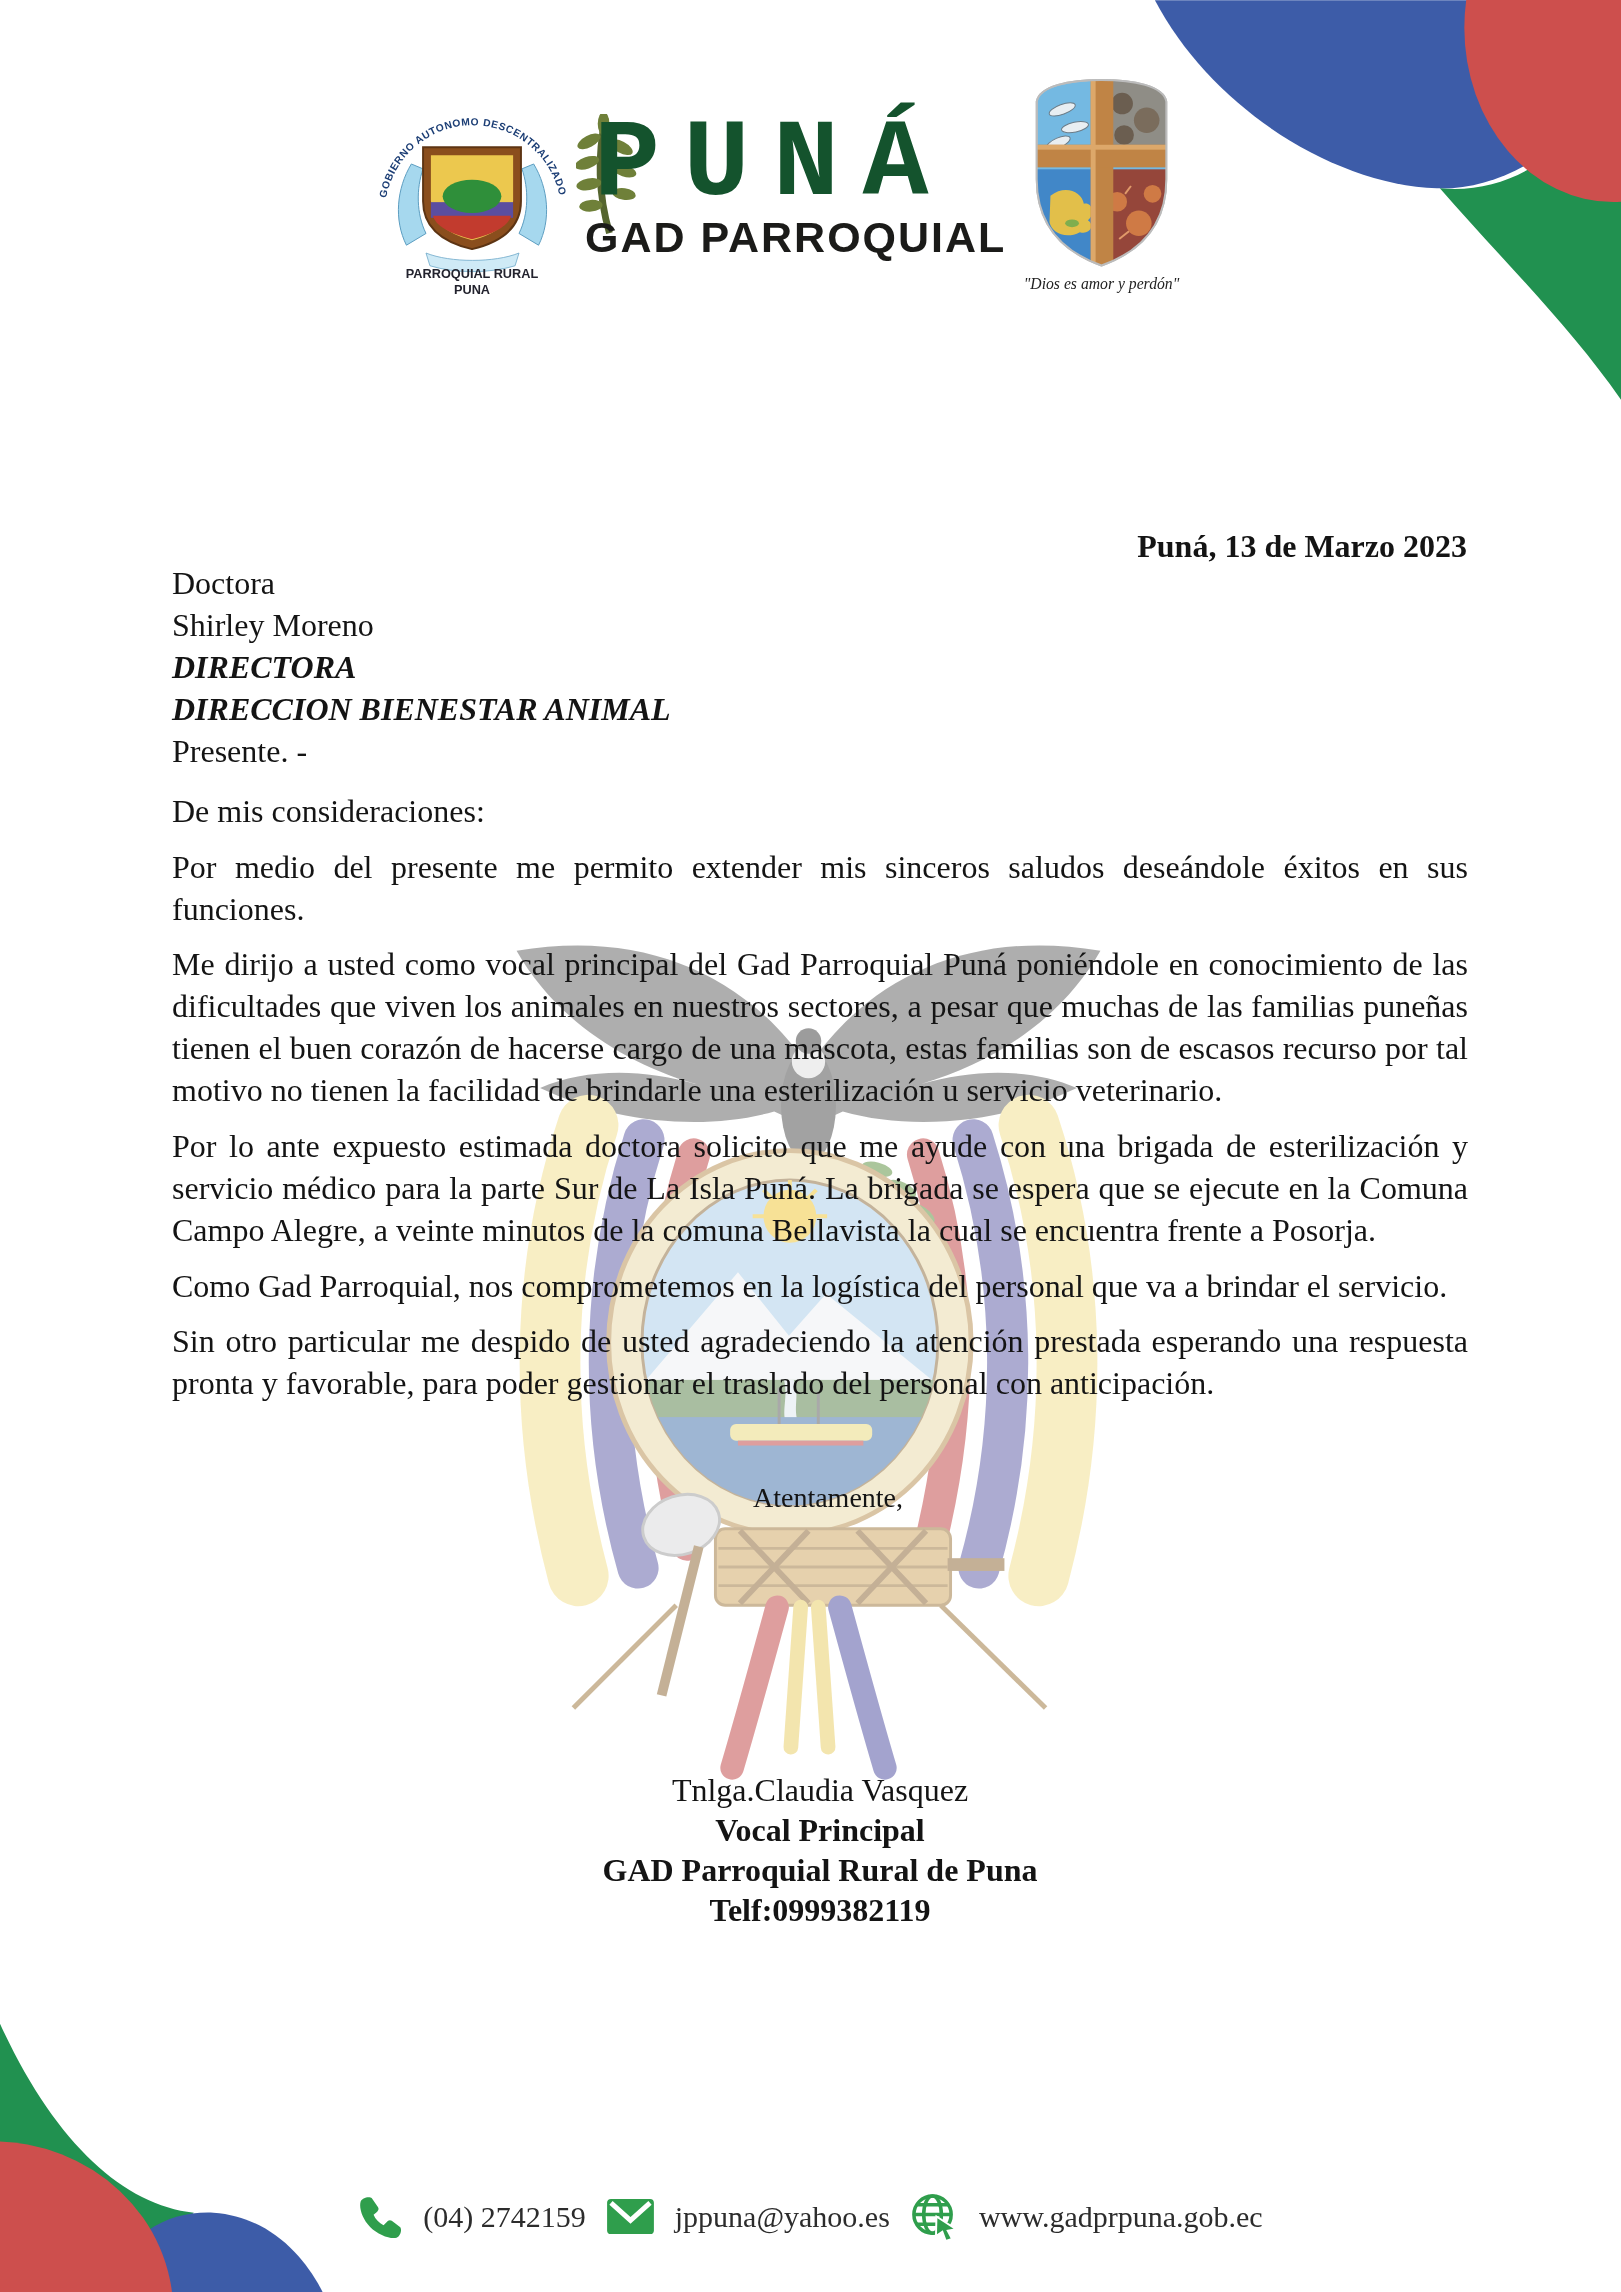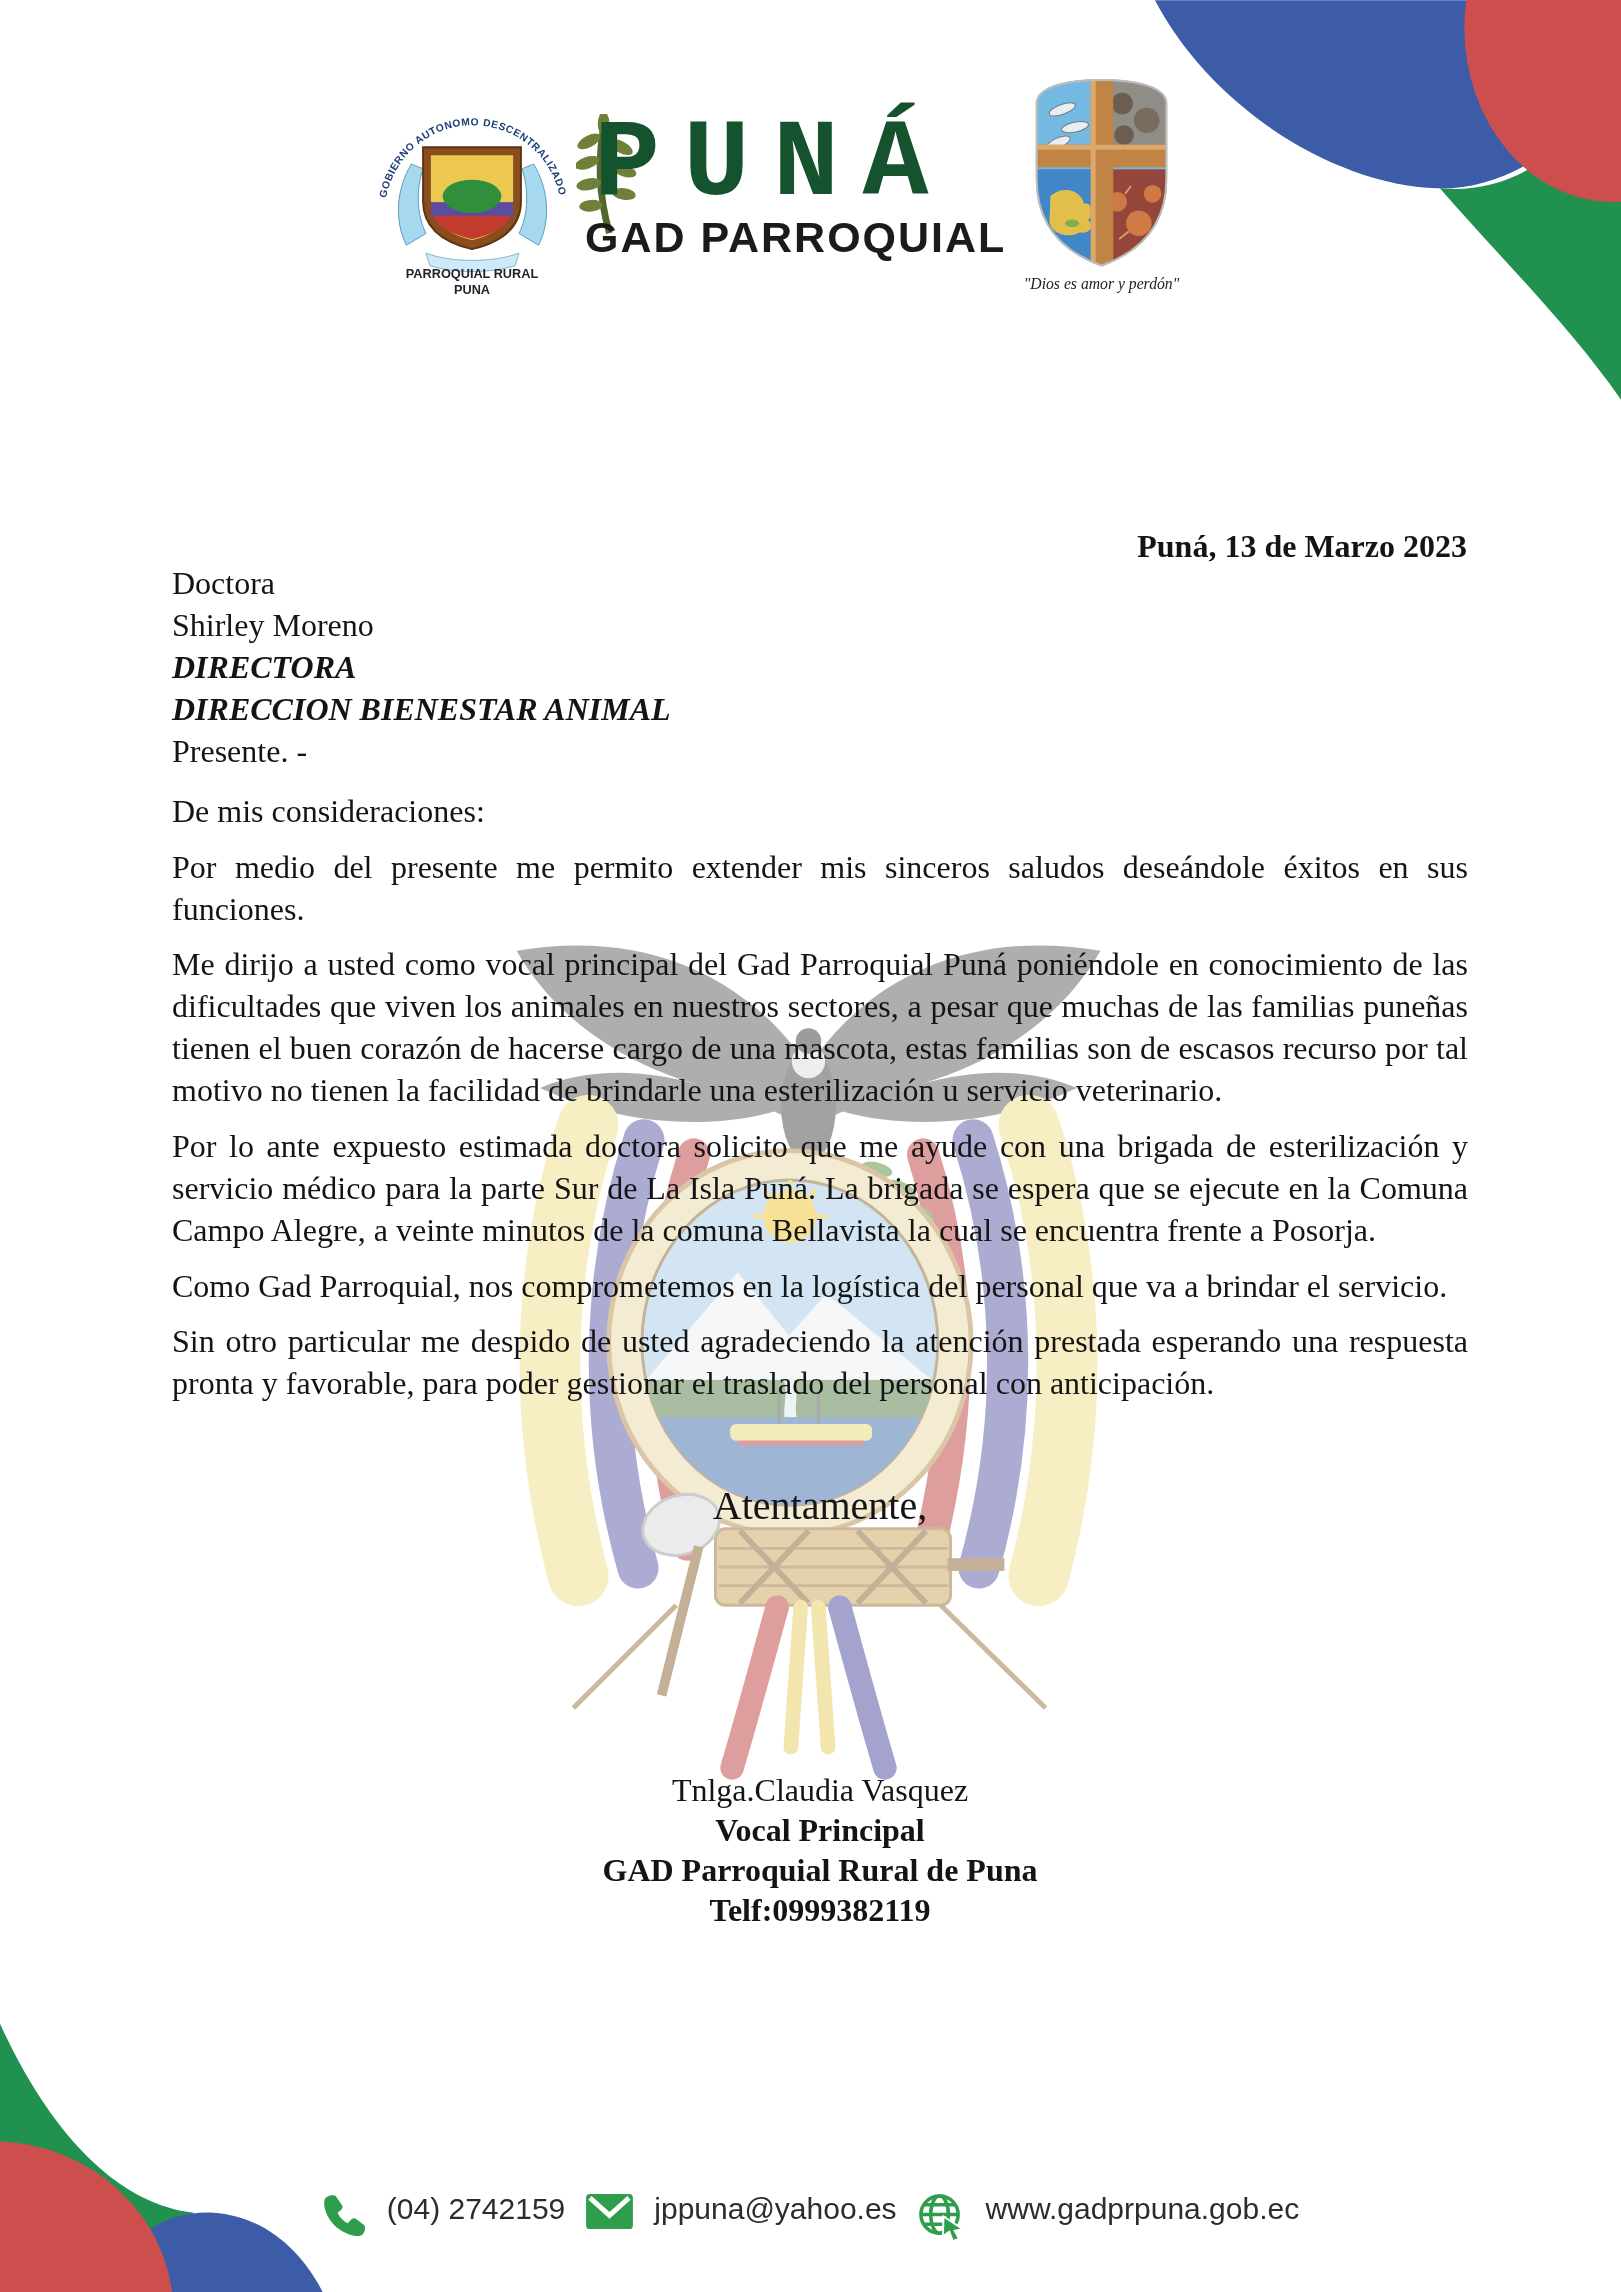--- a/index.html
+++ b/index.html
@@ -33,28 +33,28 @@
     font-family:"Liberation Sans",sans-serif;font-size:34px;line-height:60px;
     color:#3c3c3b;
   }
   
   .date{right:154px;top:493px;font-weight:bold;font-size:32px;margin-top:35px;}
   .recipient{left:172px;top:562px;font-size:32px;line-height:42px;}
   .recipient .bi{font-weight:bold;font-style:italic;}
   .body-text{left:172px;top:790px;width:1296px;font-size:32px;line-height:42px;}
   .body-text p{margin:0 0 13.7px 0;text-align:justify;}
   .body-text .salutation{text-align:left;}
-  .closing{left:172px;top:1482px;width:1296px;text-align:center;font-size:40px;}
+  .closing{left:180px;top:1482px;width:1296px;text-align:center;font-size:28px;}
   .signature{left:172px;top:1770px;width:1296px;text-align:center;font-size:32px;line-height:40px;}
   .signature .bold{font-weight:bold;}
 
   
   .footer{
     left:0;top:2192px;width:100%;display:flex;justify-content:center;
-    align-items:flex-start;gap:20px;font-family:Liberation Sans, sans-serif;
+    align-items:center;gap:20px;font-family:Liberation Serif, serif;
     font-size:30px;color:#2c2c2c;
   }
   .footer .ico{flex:0 0 auto;}
 </style>
 </head>
 <body>
 
 <div class="page">
 
   <svg class="abs deco-tr" width="470" height="407" viewBox="0 0 480 415">

